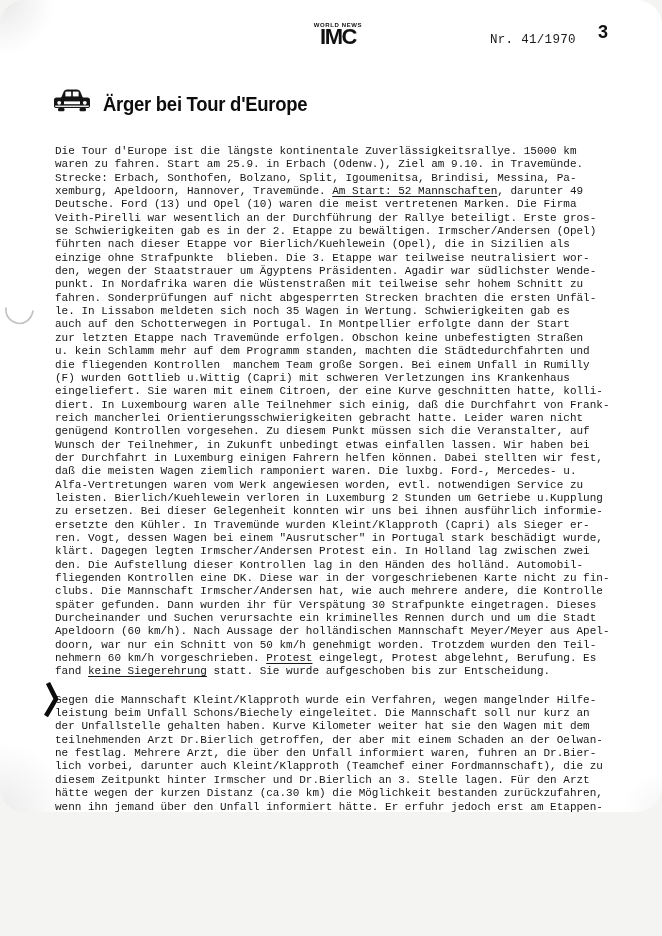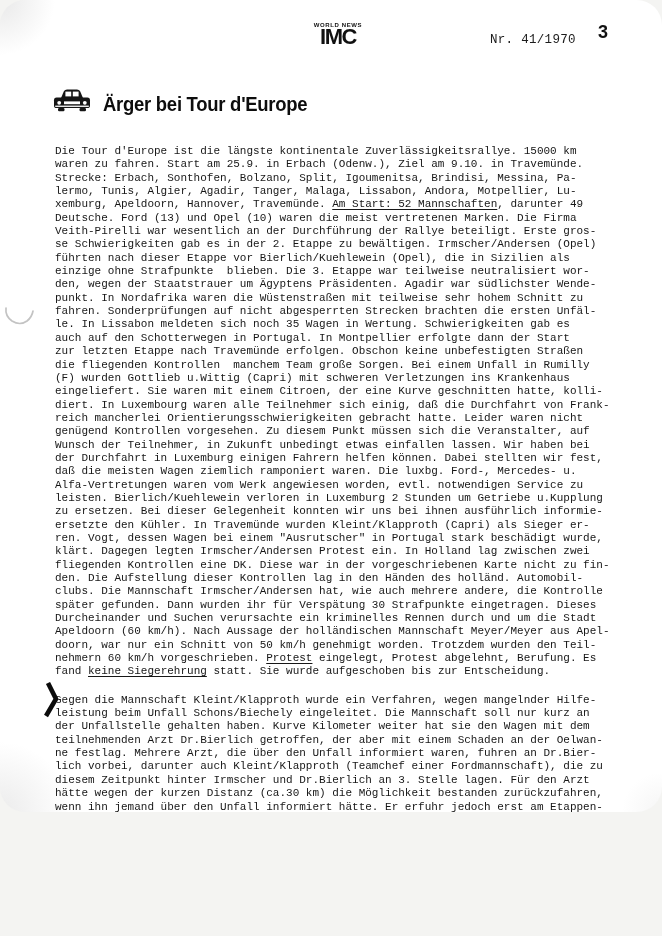--- a/index.html
+++ b/index.html
@@ -94,50 +94,50 @@
       </svg>
     </span>
     <h1>Ärger bei Tour d'Europe</h1>
   </div>
 
   <div class="body">
       <div class="para">
         <div class="line"><span>Die Tour d'Europe ist die längste kontinentale Zuverlässigkeitsrallye. 15000 km</span></div>
         <div class="line"><span>waren zu fahren. Start am 25.9. in Erbach (Odenw.), Ziel am 9.10. in Travemünde.</span></div>
         <div class="line"><span>Strecke: Erbach, Sonthofen, Bolzano, Split, Igoumenitsa, Brindisi, Messina, Pa-</span></div>
-        <div class="line"><span>lermo, Tunis, Algier, Agadir, Tanger, Malaga, Lissabon, Andora, Motpellier, Lu-</span></div>
         <div class="line"><span>xemburg, Apeldoorn, Hannover, Travemünde. </span><span class="u">Am Start: 52 Mannschaften</span><span>, darunter 49</span></div>
         <div class="line"><span>Deutsche. Ford (13) und Opel (10) waren die meist vertretenen Marken. Die Firma</span></div>
         <div class="line"><span>Veith-Pirelli war wesentlich an der Durchführung der Rallye beteiligt. Erste gros-</span></div>
         <div class="line"><span>se Schwierigkeiten gab es in der 2. Etappe zu bewältigen. Irmscher/Andersen (Opel)</span></div>
         <div class="line"><span>führten nach dieser Etappe vor Bierlich/Kuehlewein (Opel), die in Sizilien als</span></div>
         <div class="line"><span>einzige ohne Strafpunkte  blieben. Die 3. Etappe war teilweise neutralisiert wor-</span></div>
         <div class="line"><span>den, wegen der Staatstrauer um Ägyptens Präsidenten. Agadir war südlichster Wende-</span></div>
         <div class="line"><span>punkt. In Nordafrika waren die Wüstenstraßen mit teilweise sehr hohem Schnitt zu</span></div>
         <div class="line"><span>fahren. Sonderprüfungen auf nicht abgesperrten Strecken brachten die ersten Unfäl-</span></div>
         <div class="line"><span>le. In Lissabon meldeten sich noch 35 Wagen in Wertung. Schwierigkeiten gab es</span></div>
         <div class="line"><span>auch auf den Schotterwegen in Portugal. In Montpellier erfolgte dann der Start</span></div>
         <div class="line"><span>zur letzten Etappe nach Travemünde erfolgen. Obschon keine unbefestigten Straßen</span></div>
+        <div class="line"><span>u. kein Schlamm mehr auf dem Programm standen, machten die Städtedurchfahrten und</span></div>
         <div class="line"><span>die fliegenden Kontrollen  manchem Team große Sorgen. Bei einem Unfall in Rumilly</span></div>
         <div class="line"><span>(F) wurden Gottlieb u.Wittig (Capri) mit schweren Verletzungen ins Krankenhaus</span></div>
         <div class="line"><span>eingeliefert. Sie waren mit einem Citroen, der eine Kurve geschnitten hatte, kolli-</span></div>
         <div class="line"><span>diert. In Luxembourg waren alle Teilnehmer sich einig, daß die Durchfahrt von Frank-</span></div>
         <div class="line"><span>reich mancherlei Orientierungsschwierigkeiten gebracht hatte. Leider waren nicht</span></div>
         <div class="line"><span>genügend Kontrollen vorgesehen. Zu diesem Punkt müssen sich die Veranstalter, auf</span></div>
         <div class="line"><span>Wunsch der Teilnehmer, in Zukunft unbedingt etwas einfallen lassen. Wir haben bei</span></div>
         <div class="line"><span>der Durchfahrt in Luxemburg einigen Fahrern helfen können. Dabei stellten wir fest,</span></div>
         <div class="line"><span>daß die meisten Wagen ziemlich ramponiert waren. Die luxbg. Ford-, Mercedes- u.</span></div>
         <div class="line"><span>Alfa-Vertretungen waren vom Werk angewiesen worden, evtl. notwendigen Service zu</span></div>
         <div class="line"><span>leisten. Bierlich/Kuehlewein verloren in Luxemburg 2 Stunden um Getriebe u.Kupplung</span></div>
         <div class="line"><span>zu ersetzen. Bei dieser Gelegenheit konnten wir uns bei ihnen ausführlich informie-</span></div>
         <div class="line"><span>ersetzte den Kühler. In Travemünde wurden Kleint/Klapproth (Capri) als Sieger er-</span></div>
         <div class="line"><span>ren. Vogt, dessen Wagen bei einem "Ausrutscher" in Portugal stark beschädigt wurde,</span></div>
         <div class="line"><span>klärt. Dagegen legten Irmscher/Andersen Protest ein. In Holland lag zwischen zwei</span></div>
+        <div class="line"><span>den. Die Aufstellung dieser Kontrollen lag in den Händen des holländ. Automobil-</span></div>
         <div class="line"><span>fliegenden Kontrollen eine DK. Diese war in der vorgeschriebenen Karte nicht zu fin-</span></div>
-        <div class="line"><span>den. Die Aufstellung dieser Kontrollen lag in den Händen des holländ. Automobil-</span></div>
         <div class="line"><span>clubs. Die Mannschaft Irmscher/Andersen hat, wie auch mehrere andere, die Kontrolle</span></div>
         <div class="line"><span>später gefunden. Dann wurden ihr für Verspätung 30 Strafpunkte eingetragen. Dieses</span></div>
         <div class="line"><span>Durcheinander und Suchen verursachte ein kriminelles Rennen durch und um die Stadt</span></div>
         <div class="line"><span>Apeldoorn (60 km/h). Nach Aussage der holländischen Mannschaft Meyer/Meyer aus Apel-</span></div>
         <div class="line"><span>doorn, war nur ein Schnitt von 50 km/h genehmigt worden. Trotzdem wurden den Teil-</span></div>
         <div class="line"><span>nehmern 60 km/h vorgeschrieben. </span><span class="u">Protest</span><span> eingelegt, Protest abgelehnt, Berufung. Es</span></div>
         <div class="line"><span>fand </span><span class="u">keine Siegerehrung</span><span> statt. Sie wurde aufgeschoben bis zur Entscheidung.</span></div>
       </div>
       <div class="para">
         <div class="line"><span>Gegen die Mannschaft Kleint/Klapproth wurde ein Verfahren, wegen mangelnder Hilfe-</span></div>

